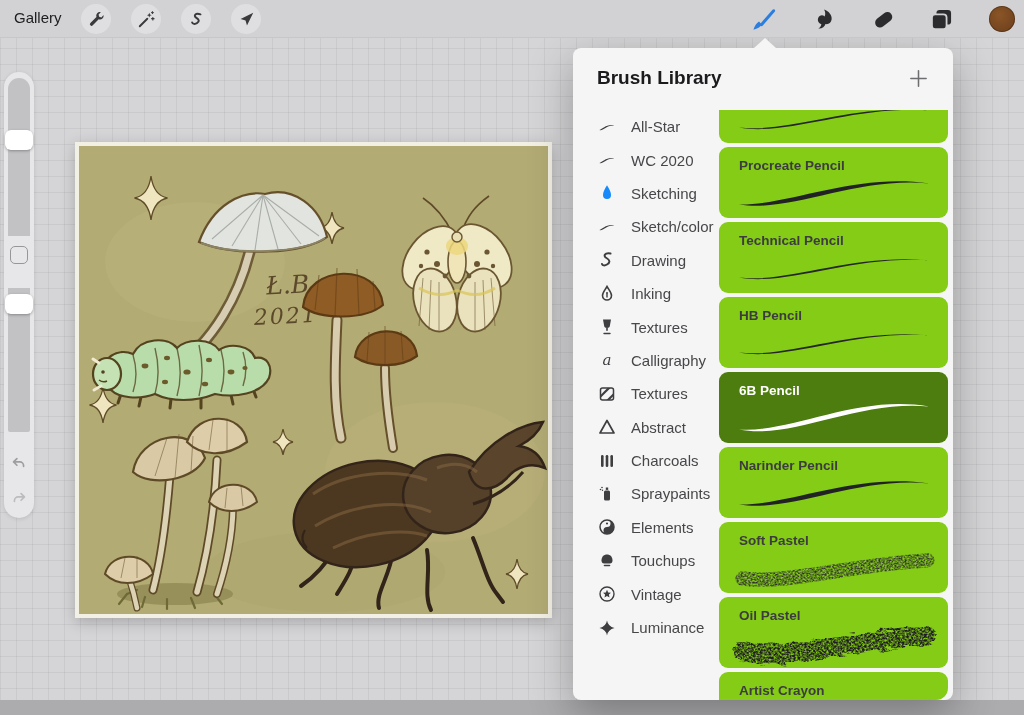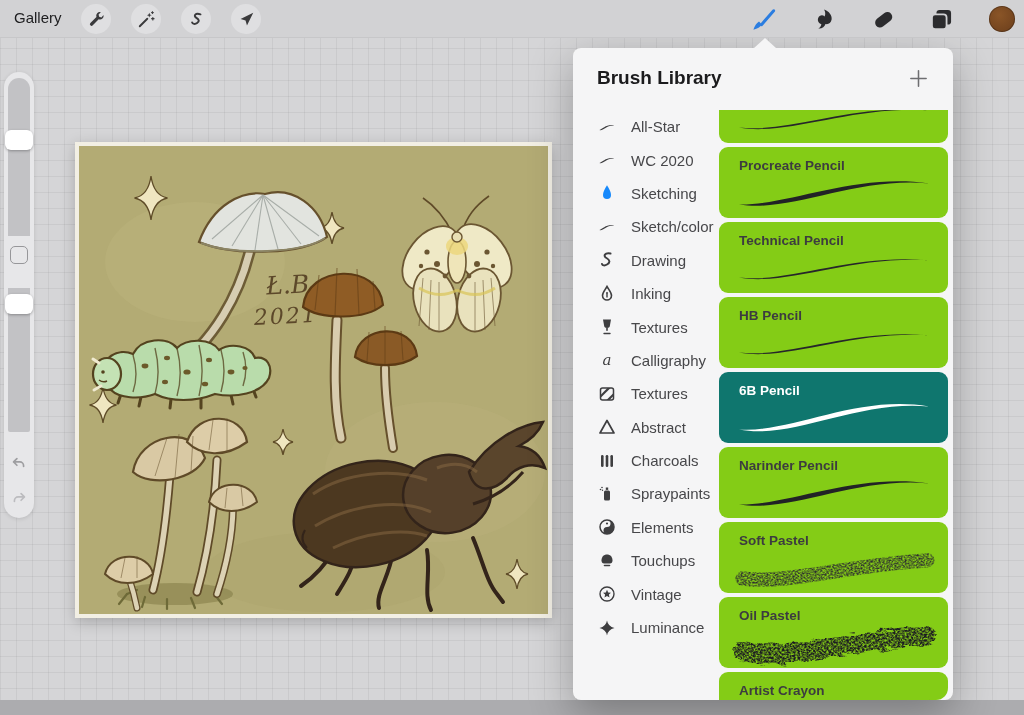--- a/index.html
+++ b/index.html
@@ -561,21 +561,21 @@
           <svg class="stroke-svg" viewBox="0 0 214 50" preserveAspectRatio="none">
             <path d="M12 35 C62 44 124 12 202 17 C124 10 62 41 12 35 Z" fill="#26262a"></path>
           </svg>
         </div>
         <div class="brush-card">
           <div class="brush-name">HB Pencil</div>
           <svg class="stroke-svg" viewBox="0 0 214 50" preserveAspectRatio="none">
             <path d="M12 35 C62 44 124 12 202 17 C124 10 62 41 12 35 Z" fill="#26262a"></path>
           </svg>
         </div>
-        <div class="brush-card selected" style="background: #0f766e; padding-left: 28px;">
+        <div class="brush-card selected" style="background: #4d7c0f; padding-left: 28px;">
           <div class="brush-name">6B Pencil</div>
           <svg class="stroke-svg" viewBox="0 0 214 50" preserveAspectRatio="none">
             <path d="M12 37 C66 48 130 6 202 13 C130 0 64 41 12 37 Z" fill="#ffffff"></path>
           </svg>
         </div>
         <div class="brush-card">
           <div class="brush-name">Narinder Pencil</div>
           <svg class="stroke-svg" viewBox="0 0 214 50" preserveAspectRatio="none">
             <path d="M12 37 C64 46 128 8 202 15 C128 4 62 38 12 37 Z" fill="#222226"></path>
           </svg>

